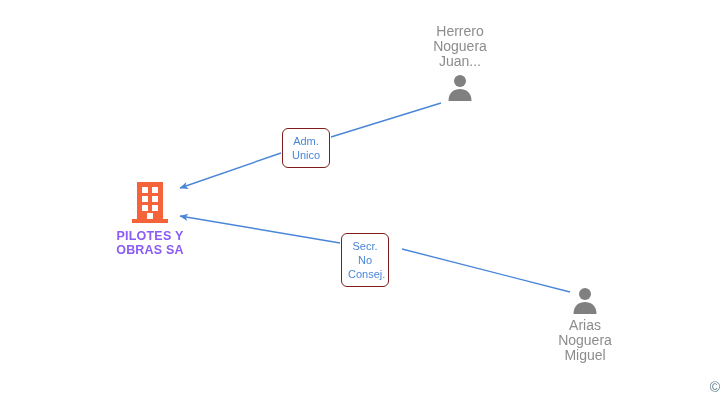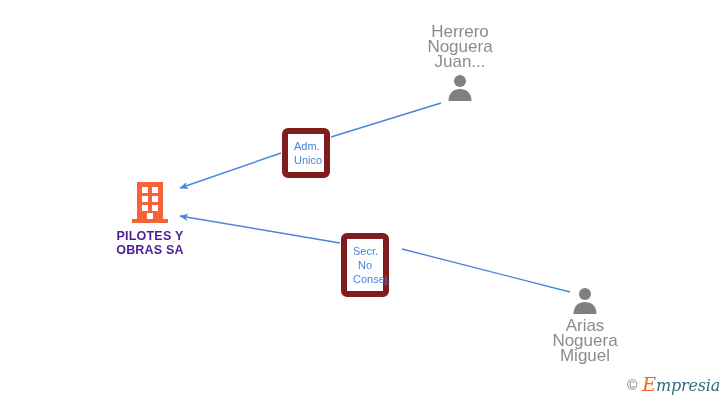--- a/index.html
+++ b/index.html
@@ -33,52 +33,52 @@
     text-align: center;
   }
   .company-icon {
     display: block;
     margin: 0 auto;
   }
   .company-label {
     margin-top: 5px;
     font-size: 12.5px;
     font-weight: bold;
-    color: #4c1d95;
+    color: #8b5cf6;
     line-height: 14px;
     letter-spacing: 0.2px;
     white-space: pre-line;
   }
 
   
   .person-node {
     position: absolute;
     width: 120px;
     text-align: center;
   }
   .person-icon {
     display: block;
     margin: 0 auto;
   }
   .person-label {
-    font-size: 17px;
+    font-size: 14px;
     color: #8c8c8c;
     line-height: 15px;
     white-space: pre-line;
   }
   .person-node.label-top .person-label { margin-bottom: 4px; }
   .person-node.label-bottom .person-label { margin-top: 4px; }
 
   #person-herrero { left: 400px; top: 24px; }
   #person-arias   { left: 525px; top: 286px; }
 
   
   .rel-box {
     position: absolute;
-    border: 6px solid #7f1d1d;
+    border: 1px solid #7f1d1d;
     border-radius: 6px;
     background: #ffffff;
     color: #4a86d8;
     font-size: 11px;
     line-height: 14px;
     text-align: center;
     padding: 5px 6px;
     box-sizing: border-box;
     white-space: pre-line;
   }
@@ -174,16 +174,15 @@
   </div>
 
   <div class="rel-box" id="rel-adm">Adm.
 Unico</div>
 
   <div class="rel-box" id="rel-secr">Secr.  No
 Consej.</div>
 
   <div class="watermark">
     <span class="wm-copy">©</span>
-    <span class="wm-word"><span class="wm-cap">E</span><span>mpresia</span></span>
   </div>
 
 </div>
 
 </body></html>

